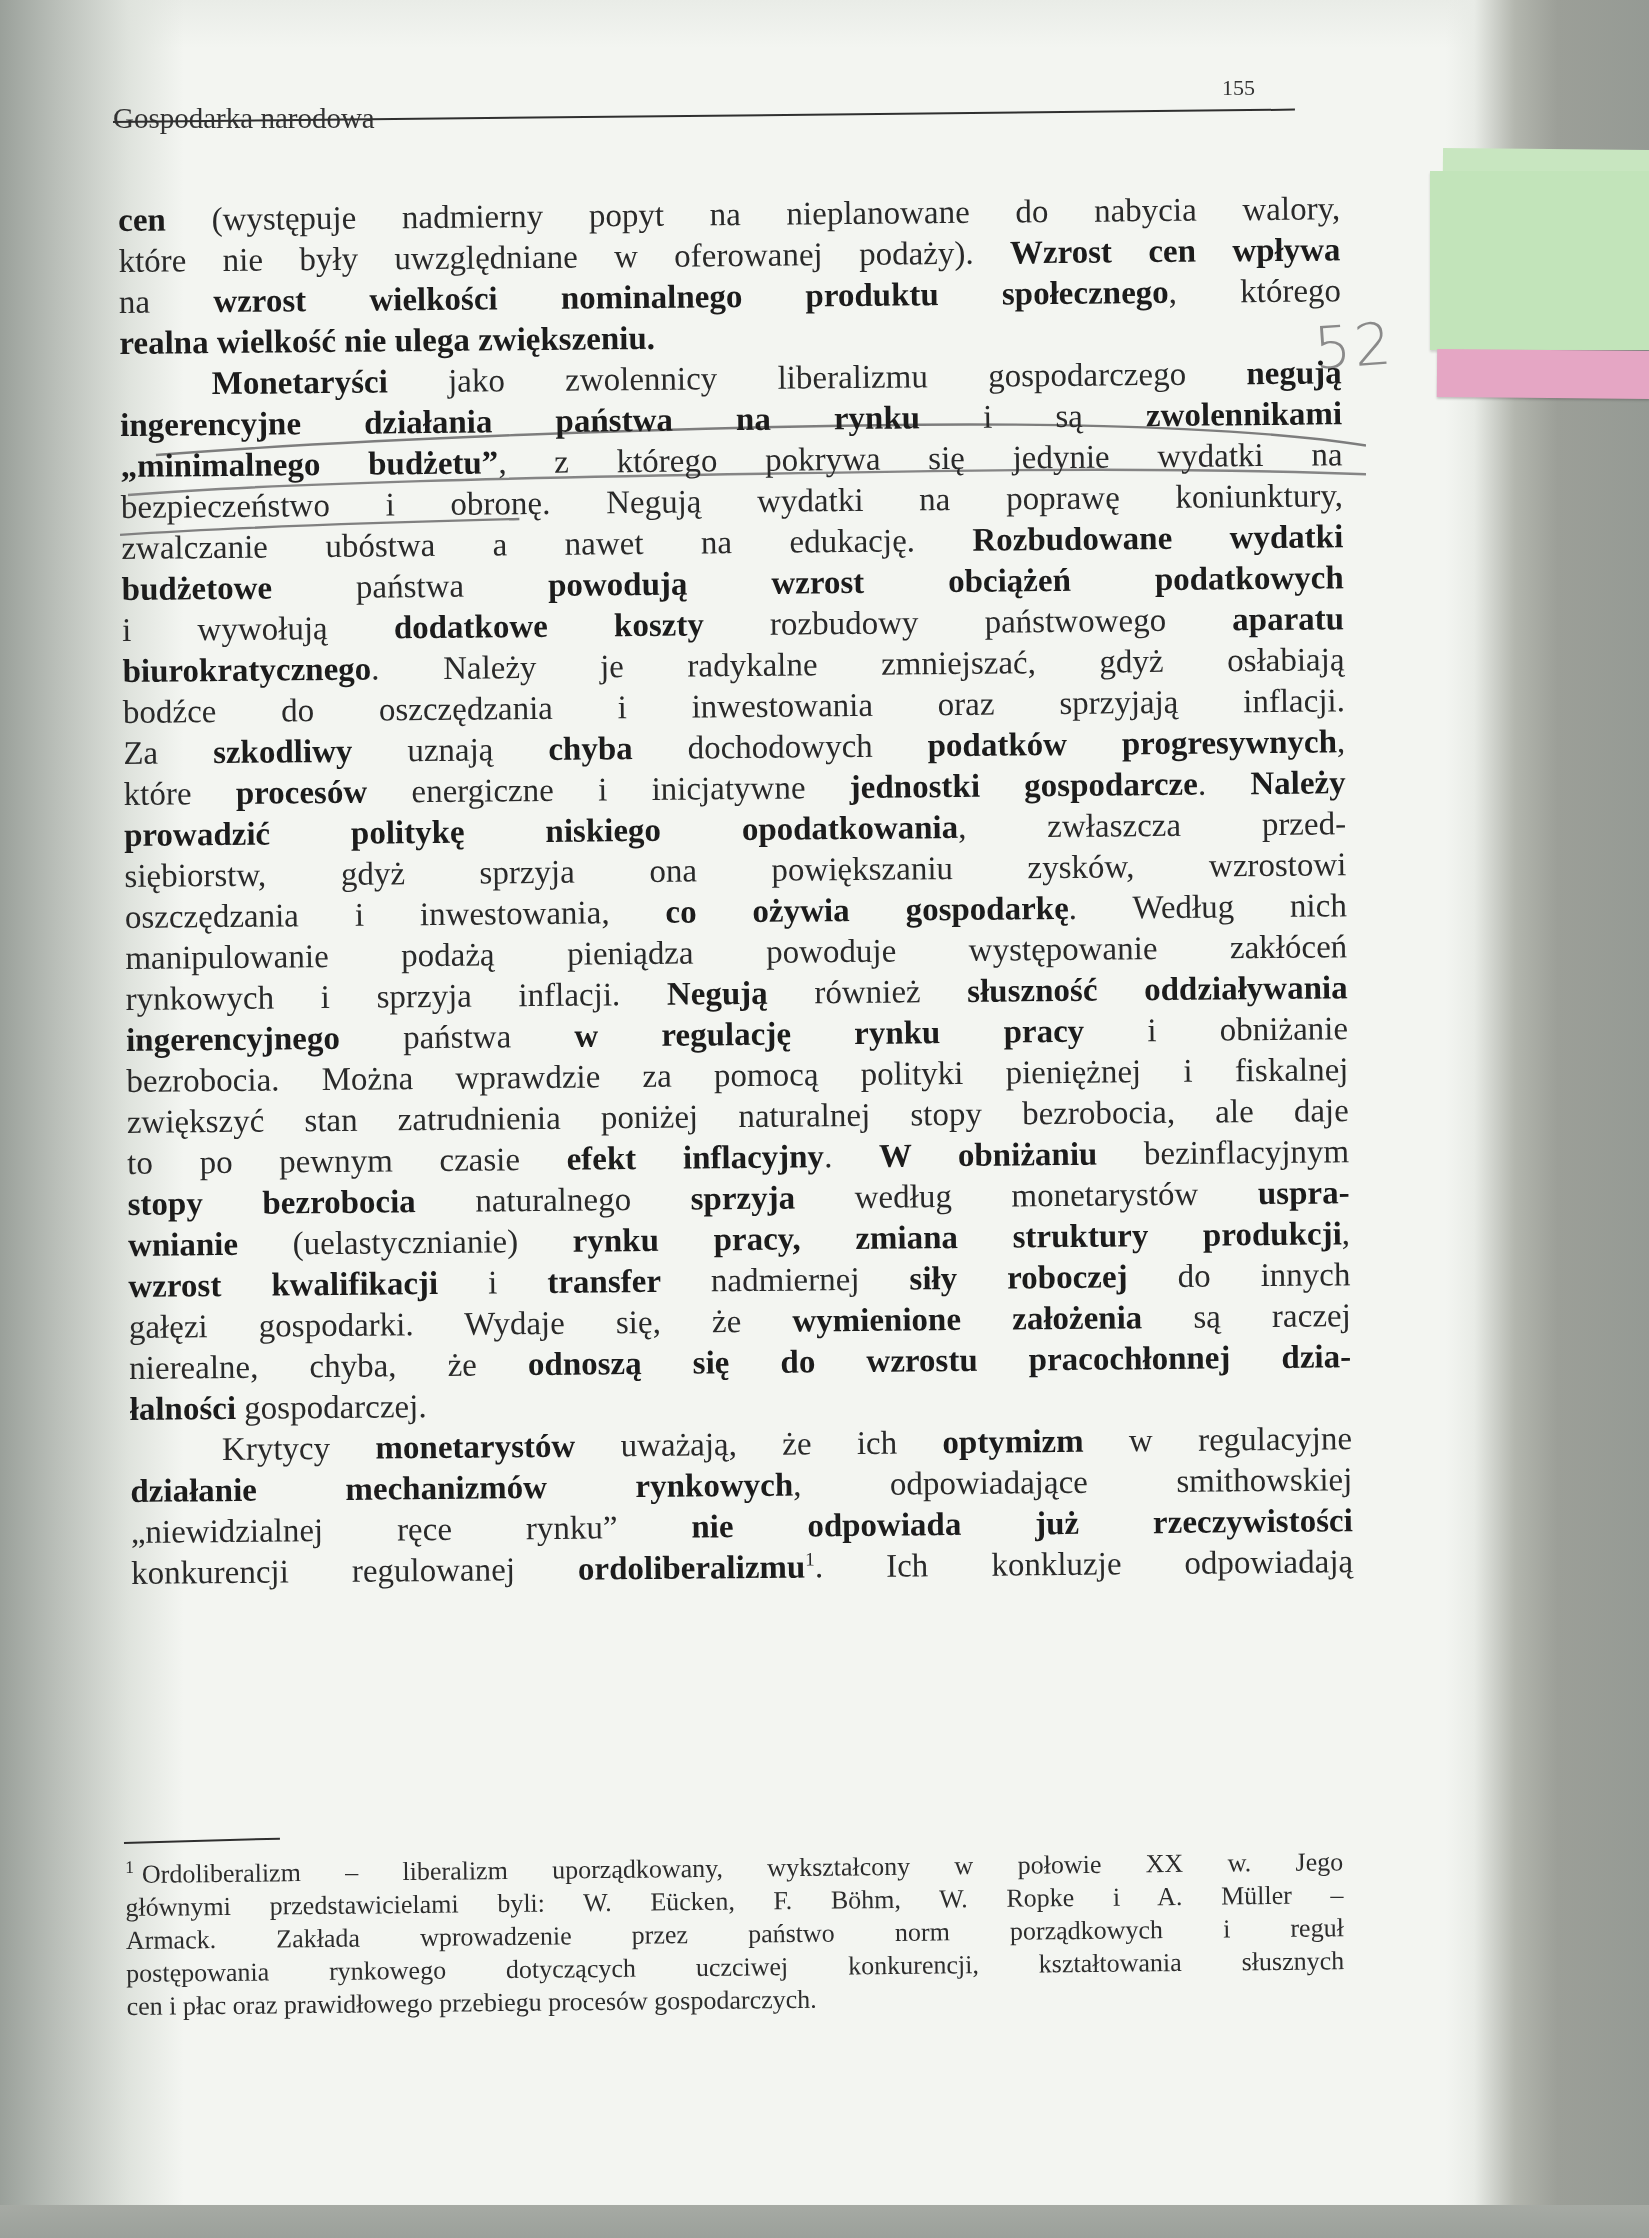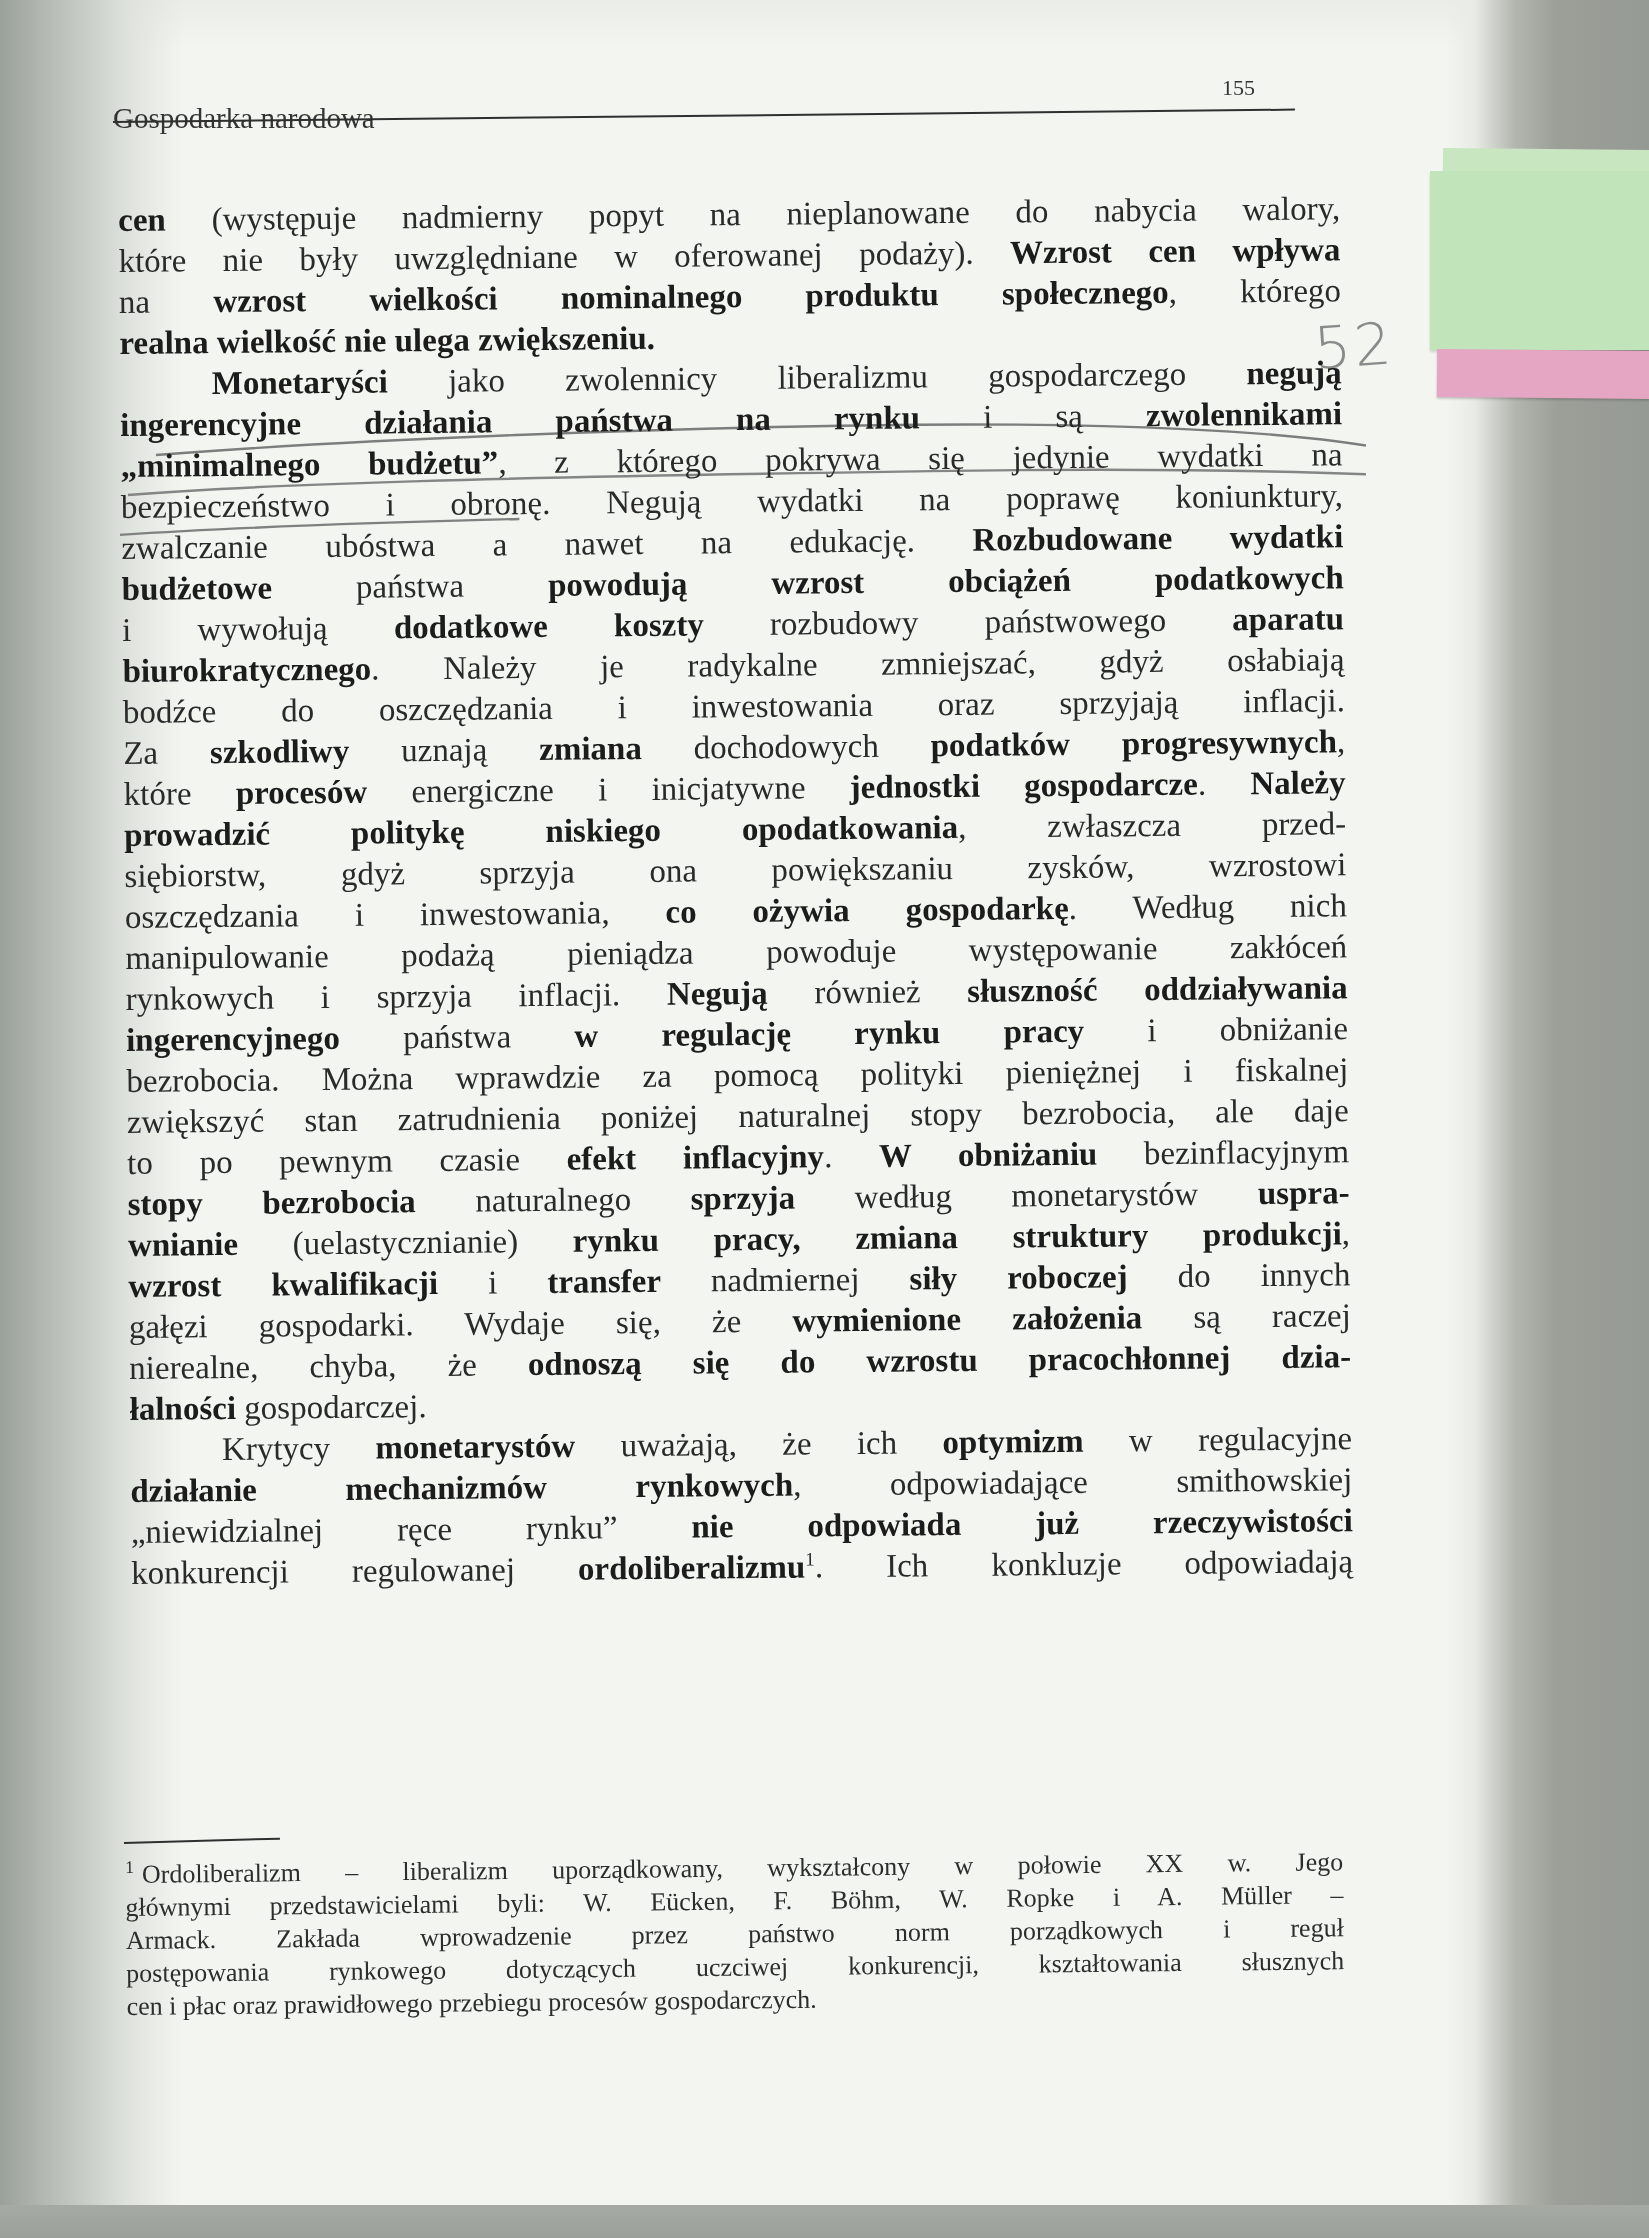--- a/index.html
+++ b/index.html
@@ -117,21 +117,21 @@
     <span class="line last"><b>realna wielkość nie ulega zwiększeniu.</b></span>
     <span class="line" style="padding-left: 92px;"><b>Monetaryści</b><span> jako zwolennicy liberalizmu gospodarczego </span><b>negują</b></span>
     <span class="line"><b>ingerencyjne działania państwa na rynku</b><span> i są </span><b>zwolennikami</b></span>
     <span class="line"><b>„minimalnego budżetu”</b><span>, z którego pokrywa się jedynie wydatki na</span></span>
     <span class="line"><span>bezpieczeństwo i obronę. Negują wydatki na poprawę koniunktury,</span></span>
     <span class="line"><span>zwalczanie ubóstwa a nawet na edukację. </span><b>Rozbudowane wydatki</b></span>
     <span class="line"><b>budżetowe</b><span> państwa </span><b>powodują wzrost obciążeń podatkowych</b></span>
     <span class="line"><span>i wywołują </span><b>dodatkowe koszty</b><span> rozbudowy państwowego </span><b>aparatu</b></span>
     <span class="line"><b>biurokratycznego</b><span>. Należy je radykalne zmniejszać, gdyż osłabiają</span></span>
     <span class="line"><span>bodźce do oszczędzania i inwestowania oraz sprzyjają inflacji.</span></span>
-    <span class="line"><span>Za </span><b>szkodliwy</b><span> uznają </span><b>zmiana</b><span> dochodowych </span><b>podatków progresywnych</b><span>,</span></span>
+    <span class="line"><span>Za </span><b>szkodliwy</b><span> uznają </span><b>chyba</b><span> dochodowych </span><b>podatków progresywnych</b><span>,</span></span>
     <span class="line"><span>które </span><b>procesów</b><span> energiczne i inicjatywne </span><b>jednostki gospodarcze</b><span>. </span><b>Należy</b></span>
     <span class="line"><b>prowadzić politykę niskiego opodatkowania</b><span>, zwłaszcza przed-</span></span>
     <span class="line"><span>siębiorstw, gdyż sprzyja ona powiększaniu zysków, wzrostowi</span></span>
     <span class="line"><span>oszczędzania i inwestowania, </span><b>co ożywia gospodarkę</b><span>. Według nich</span></span>
     <span class="line"><span>manipulowanie podażą pieniądza powoduje występowanie zakłóceń</span></span>
     <span class="line"><span>rynkowych i sprzyja inflacji. </span><b>Negują</b><span> również </span><b>słuszność oddziaływania</b></span>
     <span class="line"><b>ingerencyjnego</b><span> państwa </span><b>w regulację rynku pracy</b><span> i obniżanie</span></span>
     <span class="line"><span>bezrobocia. Można wprawdzie za pomocą polityki pieniężnej i fiskalnej</span></span>
     <span class="line"><span>zwiększyć stan zatrudnienia poniżej naturalnej stopy bezrobocia, ale daje</span></span>
     <span class="line"><span>to po pewnym czasie </span><b>efekt inflacyjny</b><span>. </span><b>W obniżaniu</b><span> bezinflacyjnym</span></span>

